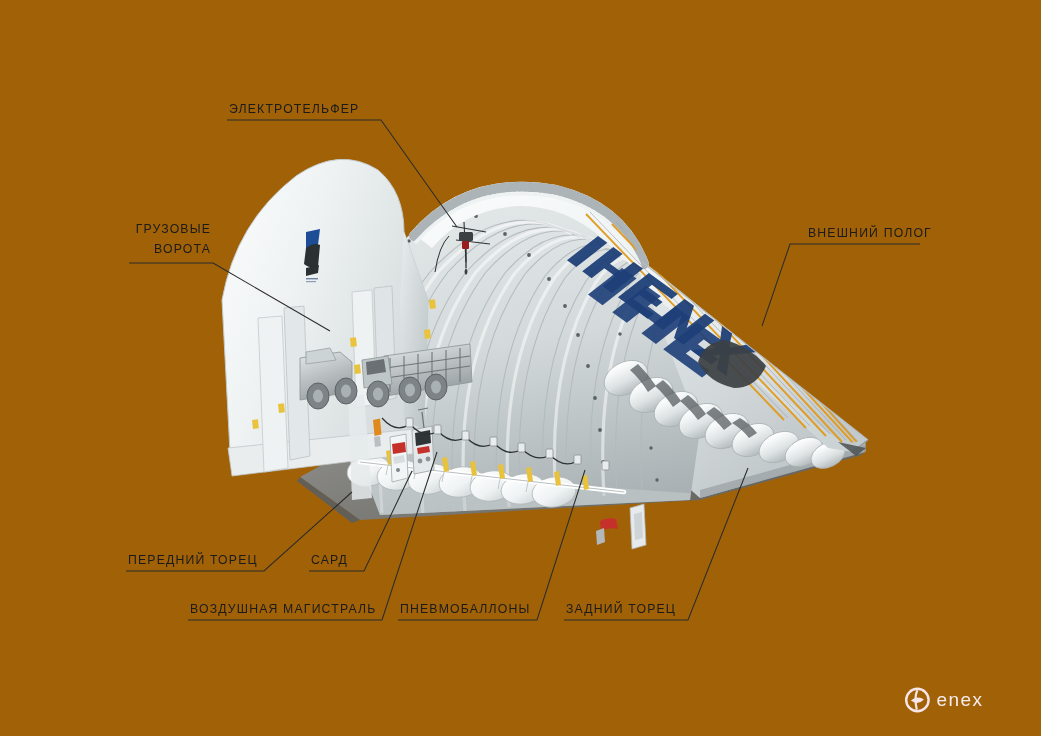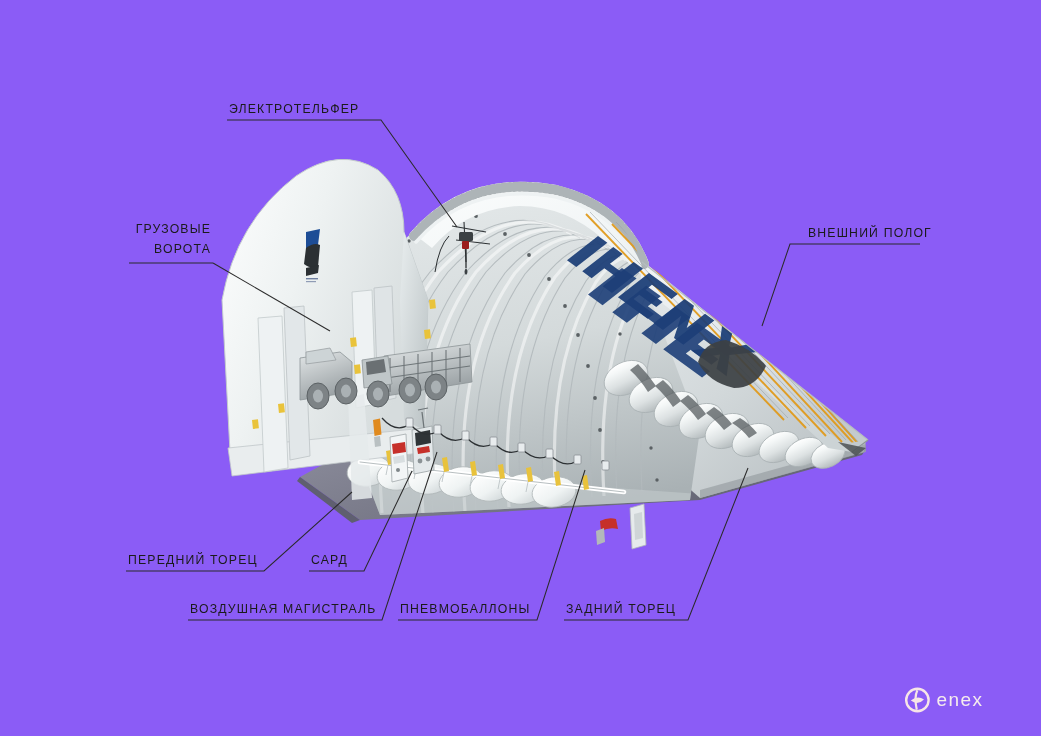--- a/index.html
+++ b/index.html
@@ -13,21 +13,21 @@
     height: 736px;
     position: relative;
     overflow: hidden;
     font-family: "Liberation Sans", sans-serif;
   }
   #stage {
     position: absolute;
     inset: 0;
     width: 1041px;
     height: 736px;
-    background: #8b5cf6;
+    background: #a16207;
   }
   #scene, #overlay {
     position: absolute;
     left: 0;
     top: 0;
     width: 1041px;
     height: 736px;
   }
   .callout-text {
     position: absolute;

